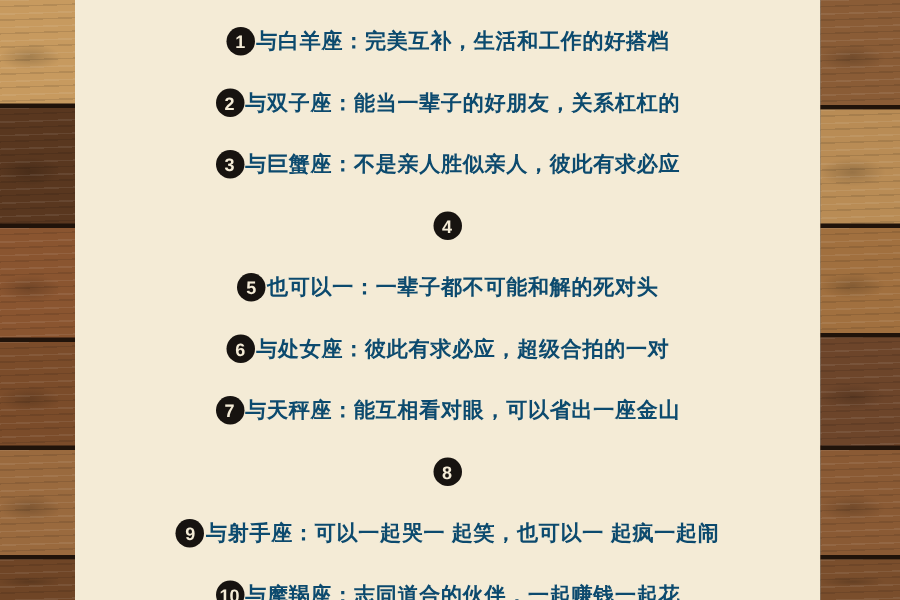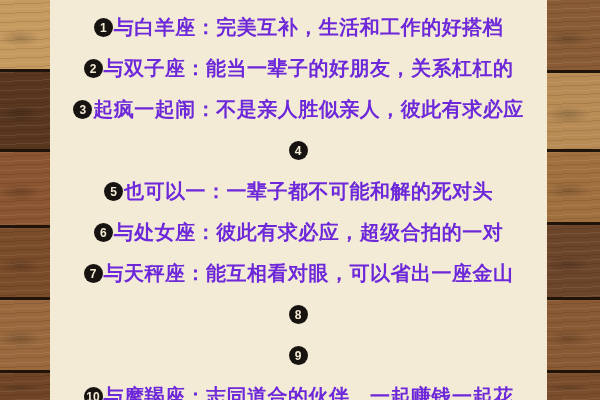--- a/index.html
+++ b/index.html
@@ -85,22 +85,22 @@
     height: 19px;
     border-radius: 50%;
     background: #171310;
     color: #f4ebd6;
     font-size: 12px;
     font-weight: bold;
     margin-right: 1px;
     flex-shrink: 0;
   }
   .line-text {
-    color: #6d28d9;
-    font-size: 20px;
+    color: #0c4a6e;
+    font-size: 14px;
     font-weight: 600;
     letter-spacing: 0.5px;
   }
 </style>
 </head>
 <body>
 
 <div class="stage">
 
   <div class="wood wood-left">
@@ -119,21 +119,21 @@
       <span class="line-text">与白羊座：完美互补，生活和工作的好搭档</span>
     </div>
 
     <div class="row">
       <span class="badge">2</span>
       <span class="line-text">与双子座：能当一辈子的好朋友，关系杠杠的</span>
     </div>
 
     <div class="row">
       <span class="badge">3</span>
-      <span class="line-text">起疯一起闹：不是亲人胜似亲人，彼此有求必应</span>
+      <span class="line-text">与巨蟹座：不是亲人胜似亲人，彼此有求必应</span>
     </div>
 
     <div class="row">
       <span class="badge">4</span>
     </div>
 
     <div class="row">
       <span class="badge">5</span>
       <span class="line-text">也可以一：一辈子都不可能和解的死对头</span>
     </div>
@@ -147,20 +147,21 @@
       <span class="badge">7</span>
       <span class="line-text">与天秤座：能互相看对眼，可以省出一座金山</span>
     </div>
 
     <div class="row">
       <span class="badge">8</span>
     </div>
 
     <div class="row">
       <span class="badge">9</span>
+      <span class="line-text">与射手座：可以一起哭一 起笑，也可以一 起疯一起闹</span>
     </div>
 
     <div class="row">
       <span class="badge">10</span>
       <span class="line-text">与摩羯座：志同道合的伙伴，一起赚钱一起花</span>
     </div>
 
   </div>
 
   <div class="wood wood-right">

